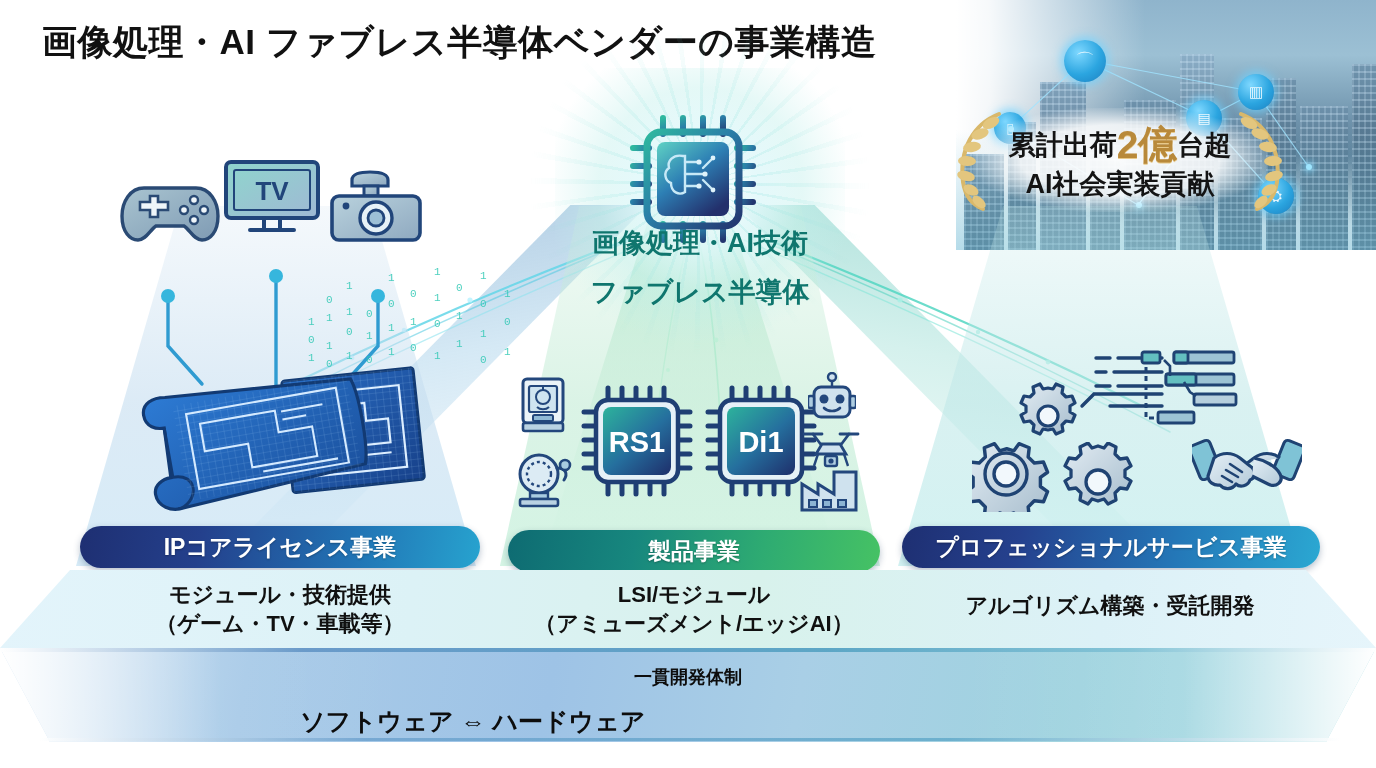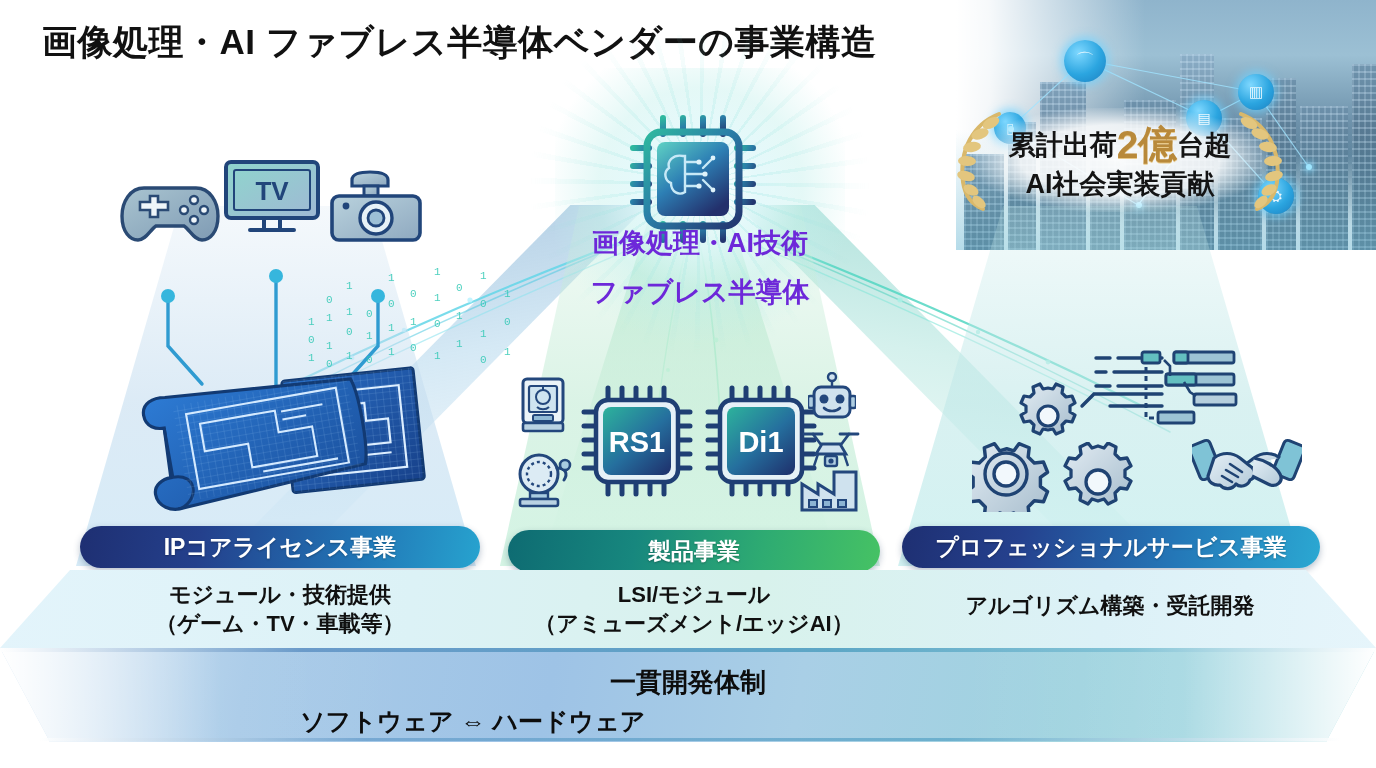--- a/index.html
+++ b/index.html
@@ -84,21 +84,21 @@
   }
   .chipRays { position:absolute; left:515px; top:35px; width:370px; height:330px;
     background:
       repeating-conic-gradient(from 0deg at 50% 45%,
         rgba(150,230,225,.30) 0deg 2deg, rgba(255,255,255,0) 2deg 9deg);
     -webkit-mask-image:radial-gradient(circle at 50% 45%, rgba(0,0,0,.95) 16%, rgba(0,0,0,.45) 42%, rgba(0,0,0,0) 66%);
     mask-image:radial-gradient(circle at 50% 45%, rgba(0,0,0,.95) 16%, rgba(0,0,0,.45) 42%, rgba(0,0,0,0) 66%);
   }
   .heroChip { position:absolute; left:617px; top:104px; width:166px; height:150px; }
   .chipLabel { position:absolute; left:520px; top:225px; width:360px; text-align:center; }
-  .chipLabel .cl1, .chipLabel .cl2 { font-size:27px; font-weight:700; color:#6d28d9; white-space:nowrap; }
+  .chipLabel .cl1, .chipLabel .cl2 { font-size:27px; font-weight:700; color:#0f766e; white-space:nowrap; }
   .chipLabel .cl2 { margin-top:13px; }
 
   
   .funnel { position:absolute; bottom:0; }
   .funnelL { left:76px; top:206px; width:400px; height:360px;
     background:linear-gradient(180deg, rgba(205,224,240,.20) 0%, rgba(198,222,240,.62) 55%, rgba(208,232,246,.85) 100%);
     clip-path:polygon(26% 0%, 74% 0%, 100% 100%, 0% 100%);
     border-radius:44px 44px 0 0; }
   .funnelC { left:492px; top:206px; width:396px; height:360px;
     background:linear-gradient(180deg, rgba(203,238,218,.22) 0%, rgba(196,236,214,.62) 55%, rgba(206,242,224,.88) 100%);
@@ -138,21 +138,21 @@
     background:
       linear-gradient(to right, #fff 0%, rgba(255,255,255,.05) 16%, rgba(255,255,255,0) 30%, rgba(255,255,255,0) 70%, rgba(255,255,255,.10) 86%, #fff 100%),
       linear-gradient(100deg,#cfe3f3 0%,#a9cbe8 18%,#9ec3e6 40%,#a9cfe6 58%,#9fd3df 78%,#a9dde4 100%);
     clip-path:polygon(0% 0%, 1376px 0%, 1326px 100%, 50px 100%);
   }
   .baseTop { position:absolute; left:0; top:648px; width:1376px; height:4px;
     background:linear-gradient(to right,#fff 0%, #5f92c4 22%, #4f9fc0 60%, #7ec0d4 82%, #fff 100%); opacity:.85; }
   .baseBottom { position:absolute; left:40px; top:738px; width:1300px; height:3px;
     background:linear-gradient(to right,#fff 0%, #6ba0cd 25%, #5fa8c8 70%, #fff 100%); opacity:.8; }
   .baseTitle { position:absolute; left:0; top:665px; width:1376px; text-align:center;
-    font-size:26px; font-weight:700; color:#0d0d0d; }
+    font-size:18px; font-weight:700; color:#0d0d0d; }
   .basePair { position:absolute; top:705px; font-size:25px; font-weight:700; color:#0d0d0d; white-space:nowrap; }
   .bp1 { left:300px; }
   .bp2 { left:788px; }
 
   
   .ico { position:absolute; }
   .binrain { position:absolute; left:300px; top:255px; width:230px; height:130px;
     font-family:"Liberation Mono","DejaVu Sans Mono",monospace; font-size:11px; color:#2fc8b4;
     line-height:11px; letter-spacing:2px; opacity:.85; overflow:hidden; }
   .binrain span { position:absolute; }

